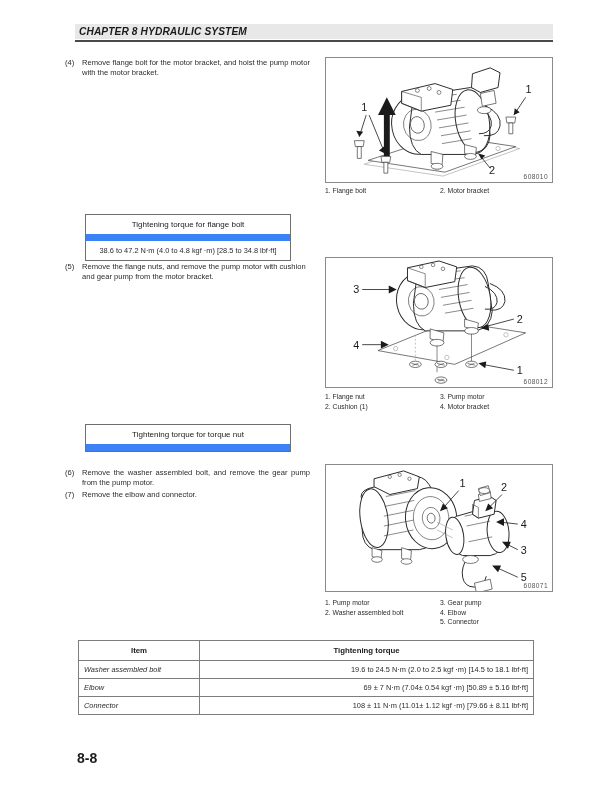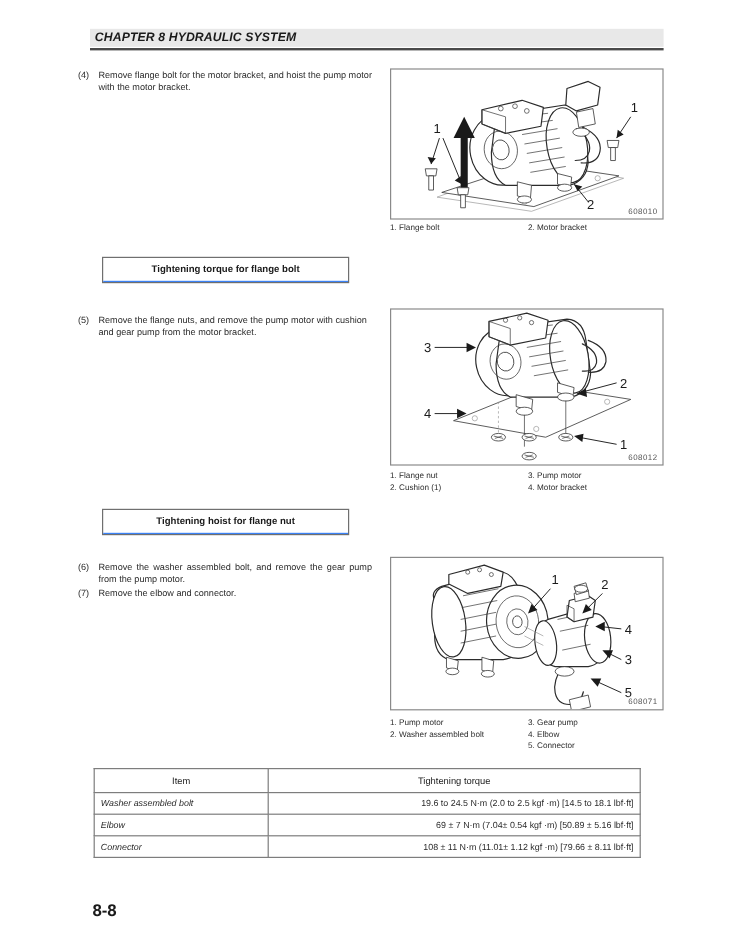--- a/index.html
+++ b/index.html
@@ -92,23 +92,23 @@
     border: 1px solid #6f6f6f;
     box-sizing: border-box;
     background: #fff;
   }
   #torque-bolt { left: 85px; top: 214px; }
   #torque-nut  { left: 85px; top: 424px; }
 
   .torque-head {
     text-align: center;
     font-size: 8px;
-    font-weight: bold;
+    font-weight: normal;
     padding: 5px 2px 5px 2px;
-    border-bottom: 1px solid #3b82f6;
+    border-bottom: 7px solid #3b82f6;
     color: #1a1a1a;
   }
   .torque-val {
     text-align: center;
     font-size: 7.4px;
     padding: 5px 2px 5px 2px;
     color: #2b2b2b;
     white-space: nowrap;
   }
 
@@ -161,25 +161,25 @@
     border-collapse: collapse;
     font-size: 7.4px;
     color: #2b2b2b;
   }
   .table td, .table th {
     border: 1px solid #7d7d7d;
     padding: 4px 5px;
     vertical-align: middle;
   }
   .table th {
-    font-weight: normal;
+    font-weight: bold;
     text-align: center;
     font-size: 7.8px;
     color: #1a1a1a;
-    padding: 5px 16px;
+    padding: 5px 4px;
   }
   .col-item { width: 112px; }
   .cell-item { text-align: left; white-space: nowrap; font-style: italic; }
   .cell-val  { text-align: right; white-space: nowrap; }
 
   
   .footer-page {
     position: absolute;
     left: 77px;
     top: 750px;
@@ -291,20 +291,21 @@
     <div class="legend-col">
       <div class="legend-item">1. Flange bolt</div>
     </div>
     <div class="legend-col right">
       <div class="legend-item">2. Motor bracket</div>
     </div>
   </div>
 
   <div class="torque-box" id="torque-bolt">
     <div class="torque-head">Tightening torque for flange bolt</div>
+    <div class="torque-val">38.6 to 47.2 N·m (4.0 to 4.8 kgf ·m) [28.5 to 34.8 lbf·ft]</div>
   </div>
 
   <div class="step" id="step5">
     <div class="step-row">
       <div class="step-num">(5)</div>
       <div class="step-text">Remove the flange nuts, and remove the pump motor with cushion and gear pump from the motor bracket.</div>
     </div>
   </div>
 
   <div class="figure" id="fig2">
@@ -386,21 +387,21 @@
       <div class="legend-item">1. Flange nut</div>
       <div class="legend-item">2. Cushion (1)</div>
     </div>
     <div class="legend-col right">
       <div class="legend-item">3. Pump motor</div>
       <div class="legend-item">4. Motor bracket</div>
     </div>
   </div>
 
   <div class="torque-box" id="torque-nut">
-    <div class="torque-head">Tightening hoist for flange nut</div>
+    <div class="torque-head">Tightening torque for torque nut</div>
   </div>
 
   <div class="step" id="step6">
     <div class="step-row">
       <div class="step-num">(6)</div>
       <div class="step-text justify">Remove the washer assembled bolt, and remove the gear pump from the pump motor.</div>
     </div>
   </div>
 
   <div class="step" id="step7">

